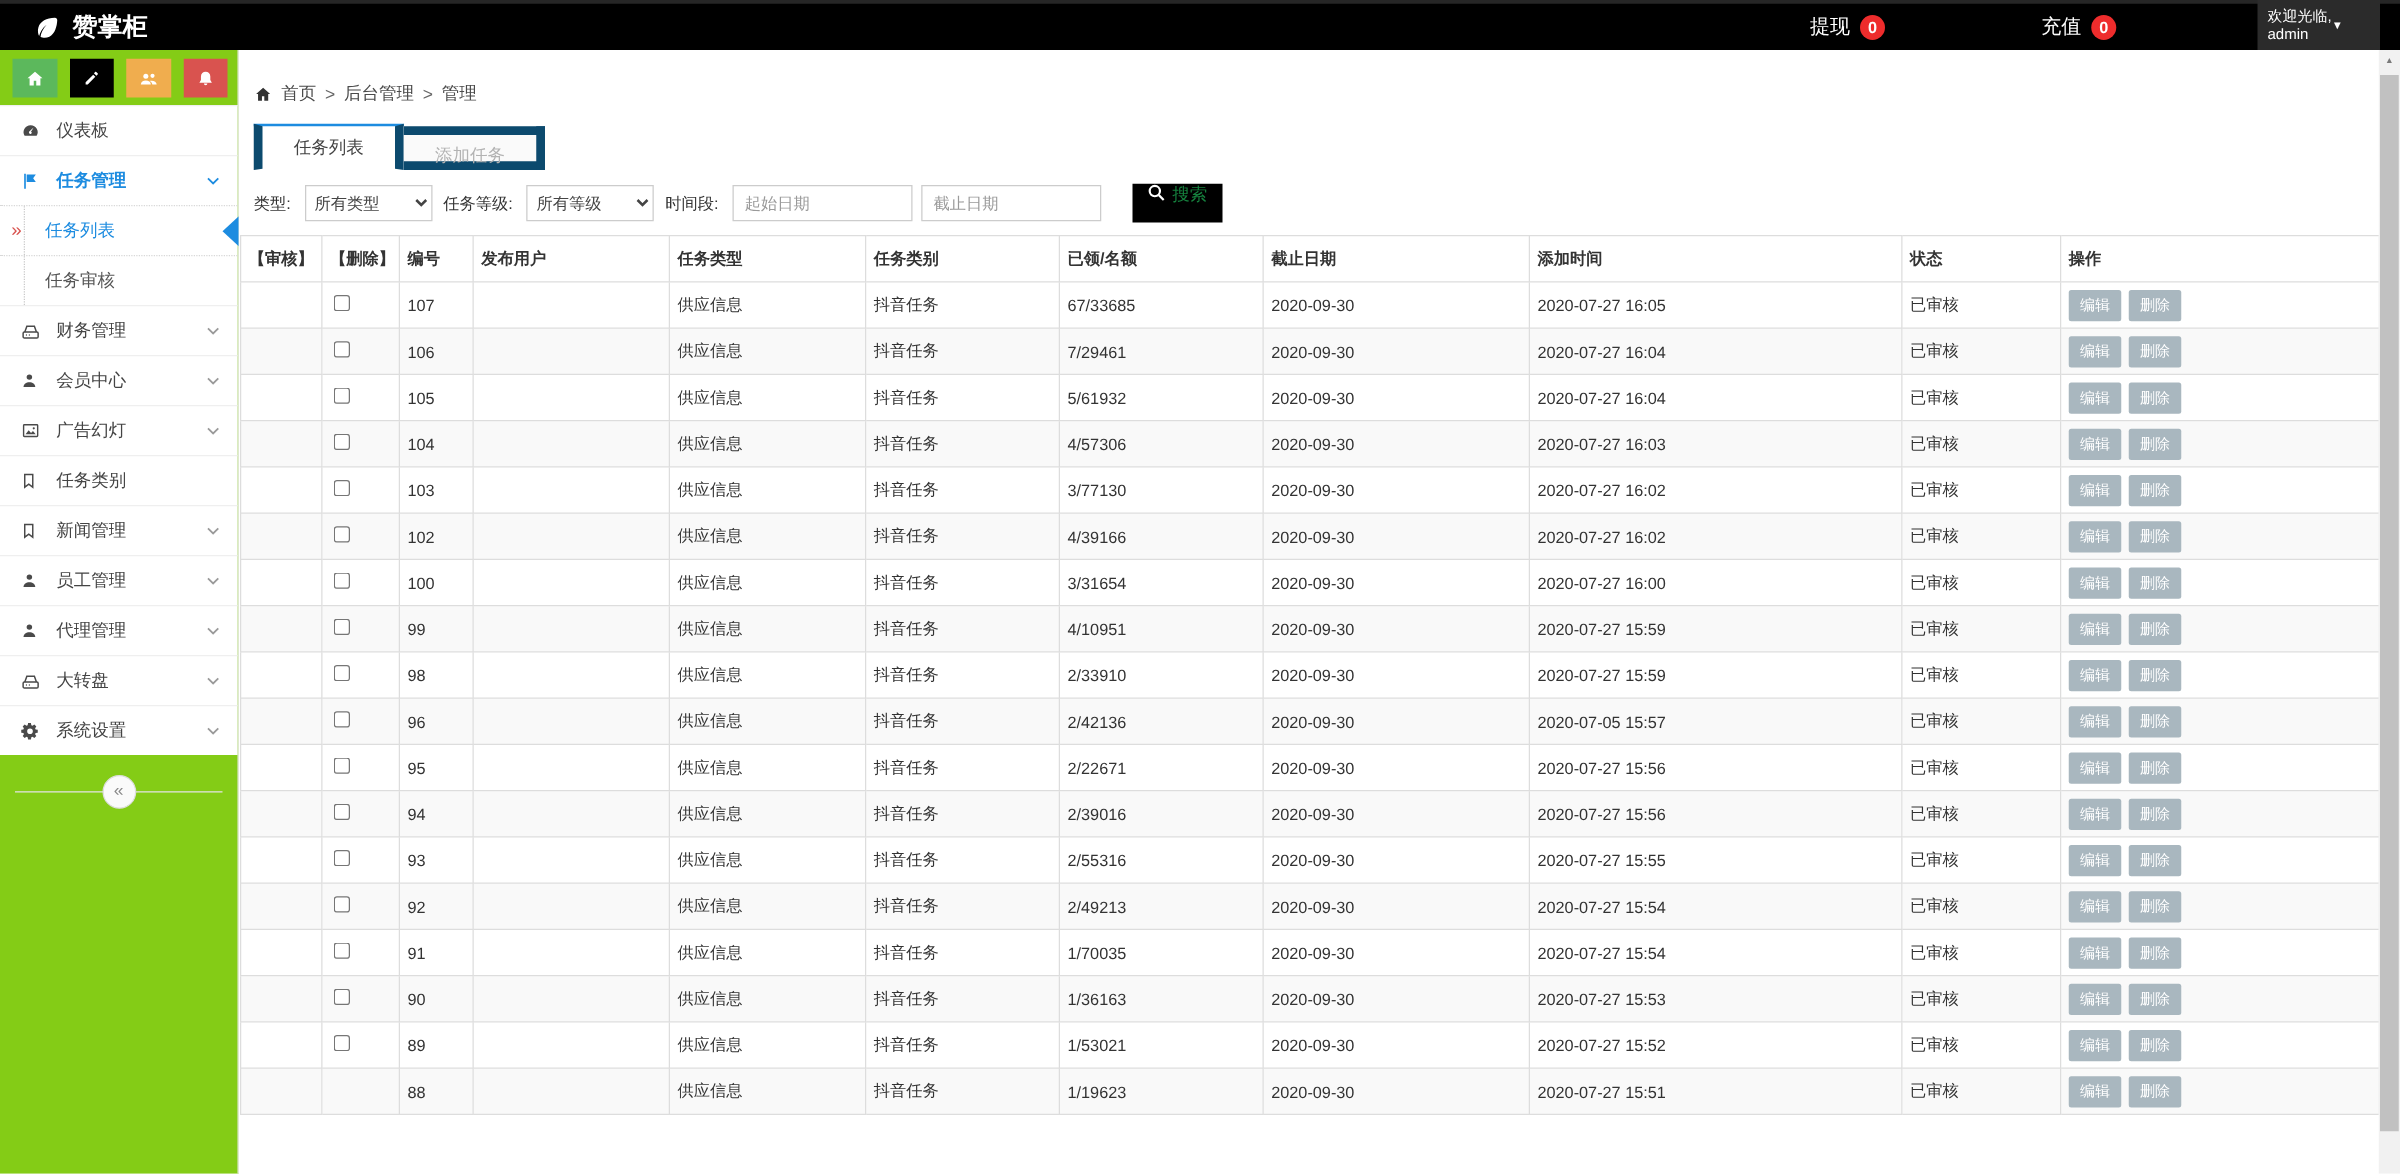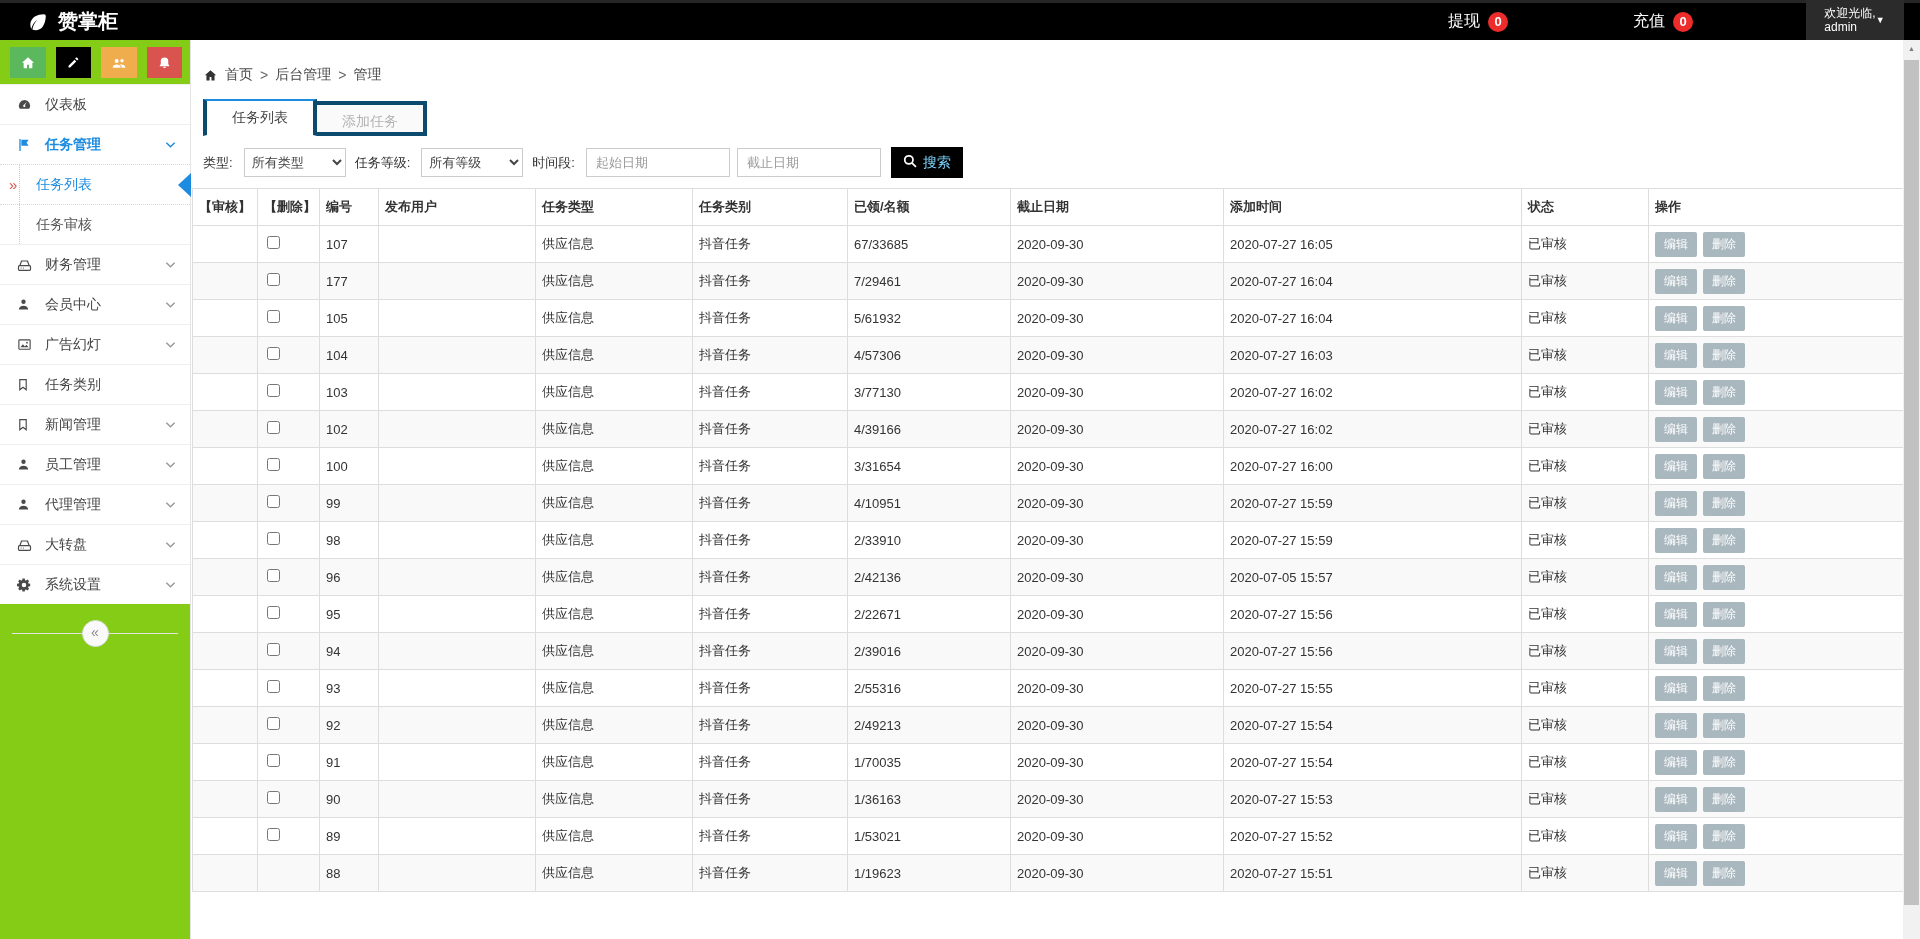--- a/index.html
+++ b/index.html
@@ -8,21 +8,21 @@
 
   
   .topbar{position:absolute;top:0;left:0;width:1920px;height:40px;background:#000;color:#fff;z-index:20}
   .topbar::before{content:"";position:absolute;top:0;left:0;right:0;height:3px;background:#262626}
   .logo{position:absolute;left:27px;top:3px;height:37px;display:flex;align-items:center;gap:9px;font-size:20px;font-weight:bold;cursor:pointer}
   .logo svg{display:block}
   .hdr-item{position:absolute;top:3px;height:37px;display:flex;align-items:center;gap:8px;font-size:16px;cursor:pointer}
   .hdr-withdraw{left:1448px}
   .hdr-recharge{left:1633px}
   .badge{min-width:20px;height:20px;border-radius:10px;background:#ee2c2c;color:#fff;font-size:13px;display:flex;align-items:center;justify-content:center;padding:0 6px;font-weight:bold}
-  .userbox{position:absolute;left:1806px;top:0;width:98px;height:40px;background:#2b2b2b;display:flex;align-items:center;justify-content:center;padding:0 9px 0 8px;cursor:pointer}
+  .userbox{position:absolute;left:1806px;top:0;width:98px;height:40px;background:#2b2b2b;display:flex;align-items:center;justify-content:flex-start;padding:0 9px 0 8px;cursor:pointer}
   .userbox .lines{display:flex;flex-direction:column;font-size:12px;line-height:14px}
   .caret{font-size:9px;color:#fff}
 
   
   .sidebar{position:absolute;top:40px;left:0;width:191px;bottom:0;background:#84cc16;border-right:1px solid #e5e5e5}
   .quickbar{display:flex;padding:7px 8px 6px 10px;gap:10px;height:44px}
   .qbtn{width:36px;height:31px;display:flex;align-items:center;justify-content:center;color:#fff;cursor:pointer}
   .menu{list-style:none}
   .menu-item{height:40px;border-top:1px solid #efefef;display:flex;align-items:center;padding:0 14px 0 16px;font-size:14px;color:#444;cursor:pointer;position:relative;background:#fff}
   .menu-item .mi-icon{width:29px;color:#4a4a4a;display:flex;align-items:center}
@@ -39,29 +39,29 @@
   .collapse-row::before{content:"";position:absolute;left:12px;right:12px;top:50%;border-top:1px solid #e3e3e3}
   .collapse-btn{width:27px;height:27px;border:1px solid #ddd;border-radius:50%;background:#fafafa;color:#8a8a8a;display:flex;align-items:center;justify-content:center;font-size:14px;z-index:1;cursor:pointer;padding-bottom:2px}
 
   
   .main{position:absolute;left:191px;top:40px;right:17px;bottom:0;overflow:hidden;background:#fff}
   .breadcrumb{margin:26px 0 0 12px;font-size:14px;color:#4a4a4a;display:flex;align-items:center;gap:7px}
   .breadcrumb .bc-home{display:flex;color:#333}
   .bc-link{cursor:pointer}
   .bc-sep{color:#666}
   .tabs{margin:15px 0 0 12px;display:flex;align-items:flex-end;height:37px}
-  .tab{height:35px;line-height:33px;padding:0 25px;font-size:14px;border:4px solid #0c4a6e;background:#fafafa;color:#b3b3b3;cursor:pointer}
+  .tab{height:35px;line-height:33px;padding:0 25px;font-size:14px;border:7px solid #0c4a6e;background:#fafafa;color:#b3b3b3;cursor:pointer}
   .tab.active{background:#fff;color:#444;border-top:2px solid #1d8ce0;border-bottom:1px solid #fff;height:37px;line-height:32px}
   .tab + .tab{border-left:none}
   .filters{margin:11px 0 0 12px;display:flex;align-items:center;font-size:13px;color:#333;height:31px}
   .filters .flabel{margin-right:11px}
   .filters select{width:102px;height:29px;border:1px solid #ccc;background:#fff;font-size:13px;color:#444;margin-right:9px;padding:0 3px}
   .filters input{width:144px;height:29px;border:1px solid #ccc;font-size:13px;color:#14532d;padding:0 9px;margin-right:7px}
   .filters input::placeholder{color:#9a9a9a}
-  .search-btn{margin-left:3px;height:31px;min-width:66px;background:#000;color:#7dd3fc;border:none;font-size:14px;display:flex;align-items:center;justify-content:center;gap:6px;cursor:pointer;padding:0 12px}
+  .search-btn{margin-left:18px;height:31px;min-width:66px;background:#000;color:#15803d;border:none;font-size:14px;display:flex;align-items:flex-start;justify-content:center;gap:6px;cursor:pointer;padding:0 12px}
 
   
   .tasks{margin:10px 0 0 1px;width:1711px;border-collapse:collapse;table-layout:fixed;font-size:13px;background:#fff}
   .tasks th,.tasks td{border:1px solid #ddd;height:37px;padding:0 6px;text-align:left;overflow:hidden;white-space:nowrap;color:#333}
   .tasks th{font-weight:bold;background:#fff}
   .tasks tbody tr:nth-child(even) td{background:#f9f9f9}
   .tasks input[type=checkbox]{width:13px;height:13px;margin-left:3px;cursor:pointer}
   .btn-mini{display:inline-block;background:#a9b7bf;color:#fff;font-size:12px;padding:4px 9px;border-radius:2px;margin-right:6px;cursor:pointer;border:none;font-family:inherit}
 
   
@@ -372,21 +372,21 @@
           <td>抖音任务</td>
           <td>67/33685</td>
           <td>2020-09-30</td>
           <td>2020-07-27 16:05</td>
           <td>已审核</td>
           <td><button class="btn-mini">编辑</button><button class="btn-mini">删除</button></td>
         </tr>
         <tr>
           <td></td>
           <td><input type="checkbox" style=""></td>
-          <td>177</td>
+          <td>106</td>
           <td></td>
           <td>供应信息</td>
           <td>抖音任务</td>
           <td>7/29461</td>
           <td>2020-09-30</td>
           <td>2020-07-27 16:04</td>
           <td>已审核</td>
           <td><button class="btn-mini">编辑</button><button class="btn-mini">删除</button></td>
         </tr>
         <tr>

